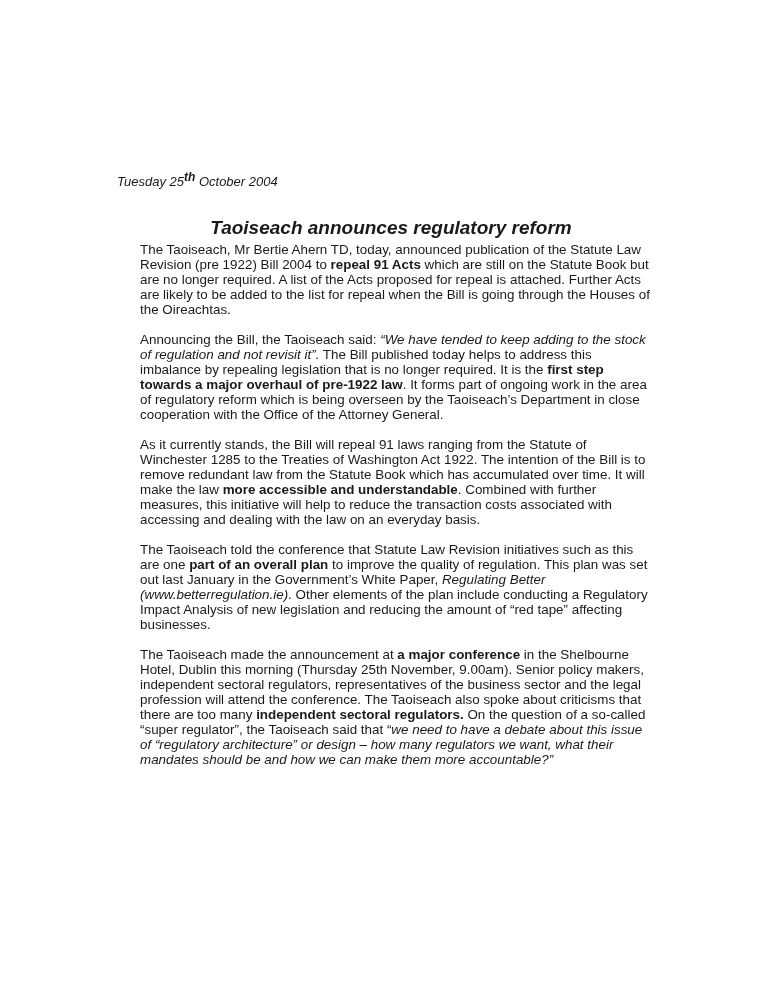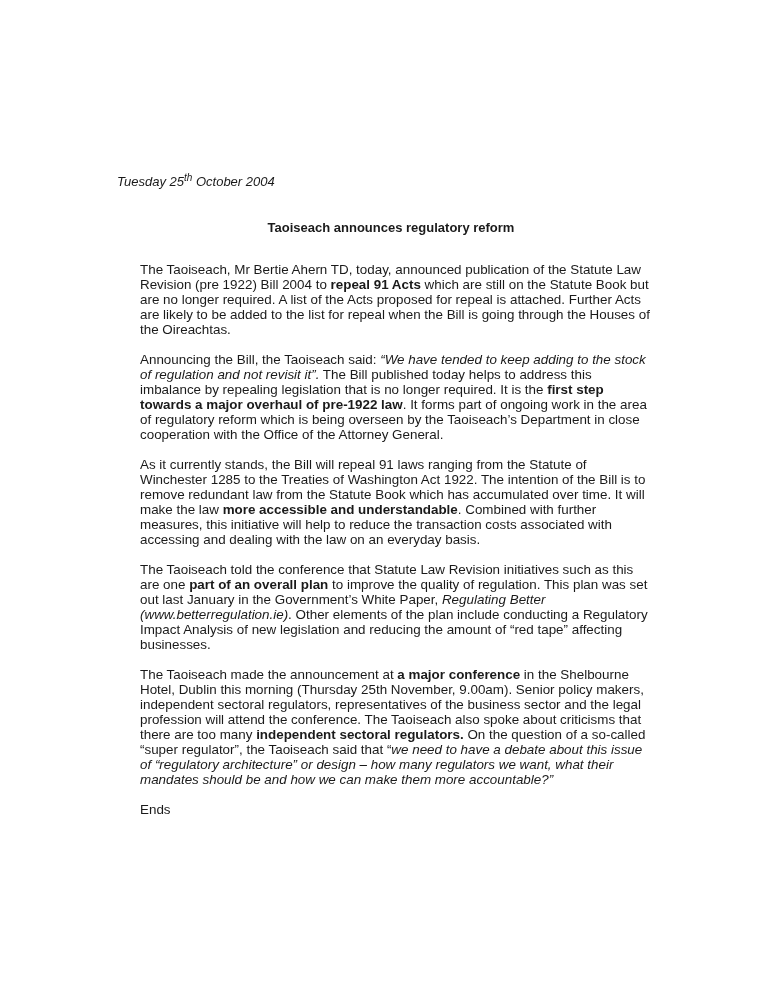--- a/index.html
+++ b/index.html
@@ -6,28 +6,28 @@
   body {
     width: 768px; height: 994px; position: relative; overflow: hidden;
     font-family: "Liberation Sans", sans-serif;
     color: #1a1a1a;
   }
   .page { position: absolute; left: 0; top: 0; width: 768px; height: 994px; background: #fff; }
   .date {
     position: absolute; left: 117px; top: 174px;
     font-size: 13px; font-style: italic; line-height: 15px;
   }
-  .date sup { font-size: 10px; vertical-align: 5px; line-height: 0; }
+  .date sup { font-size: 12px; vertical-align: 5px; line-height: 0; font-weight: bold; }
   .headline {
     position: absolute; left: 0; width: 768px; top: 220px;
-    text-align: center; font-size: 13px; font-weight: bold; line-height: 15px;
+    text-align: center; font-size: 19px; font-weight: bold; font-style: italic; line-height: 15px;
     padding-left: 14px; box-sizing: border-box;
   }
   .body-text {
-    position: absolute; left: 140px; top: 262px; width: 516px;
+    position: absolute; left: 140px; top: 242px; width: 516px;
     font-size: 13.4px; line-height: 15px;
   }
   .body-text p { margin: 0 0 15px 0; }
   .b { font-weight: bold; }
   .i { font-style: italic; }
 </style>
 </head>
 <body>
 
 <div class="page">
@@ -44,17 +44,14 @@
     </p>
     <p>
       <span>As it currently stands, the Bill will repeal 91 laws ranging from the Statute of Winchester 1285 to the Treaties of Washington Act 1922.  The intention of the Bill is to remove redundant law from the Statute Book which has accumulated over time.  It will make the law </span><span class="b">more accessible and understandable</span><span>.  Combined with further measures, this initiative will help to reduce the transaction costs associated with accessing and dealing with the law on an everyday basis.</span>
     </p>
     <p>
       <span>The Taoiseach told the conference that Statute Law Revision initiatives such as this are one </span><span class="b">part of an overall plan</span><span> to improve the quality of regulation.  This plan was set out last January in the Government’s White Paper, </span><span class="i">Regulating Better (www.betterregulation.ie)</span><span>.  Other elements of the plan include conducting a Regulatory Impact Analysis of new legislation and reducing the amount of “red tape” affecting businesses.</span>
     </p>
     <p>
       <span>The Taoiseach made the announcement at </span><span class="b">a major conference</span><span> in the Shelbourne Hotel, Dublin this morning (Thursday 25th November, 9.00am). Senior policy makers, independent sectoral regulators, representatives of the business sector and the legal profession will attend the conference.  The Taoiseach also spoke about criticisms that there are too many </span><span class="b">independent sectoral regulators.</span><span>   On the question of a so-called “super regulator”, the Taoiseach said that “</span><span class="i">we need to have a debate about this issue of “regulatory architecture” or design – how many regulators we want, what their mandates should be and how we can make them more accountable?”</span>
     </p>
-    <p>
-      <span>Ends</span>
-    </p>
   </div>
 </div>
 
 </body></html>

